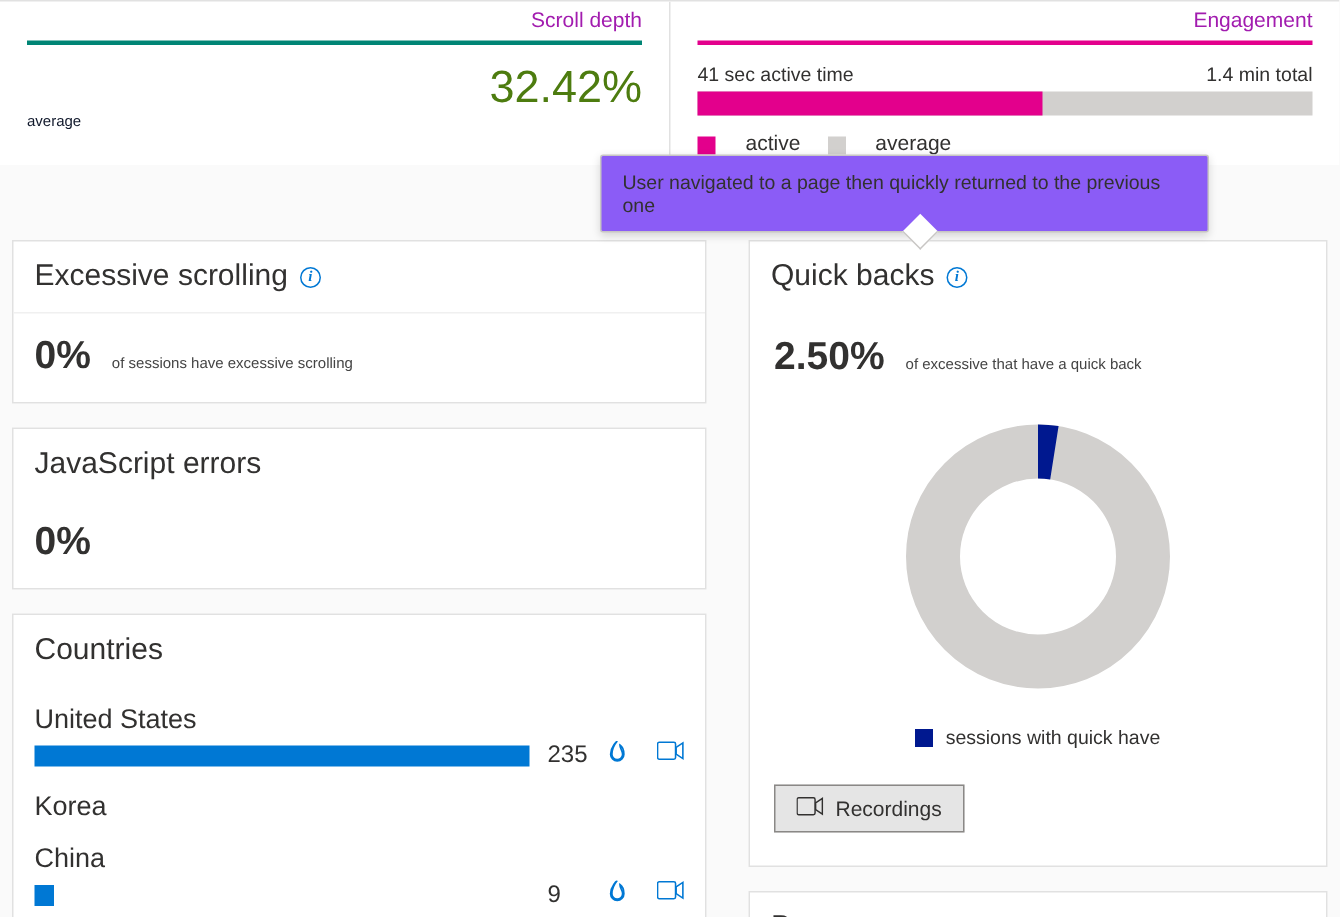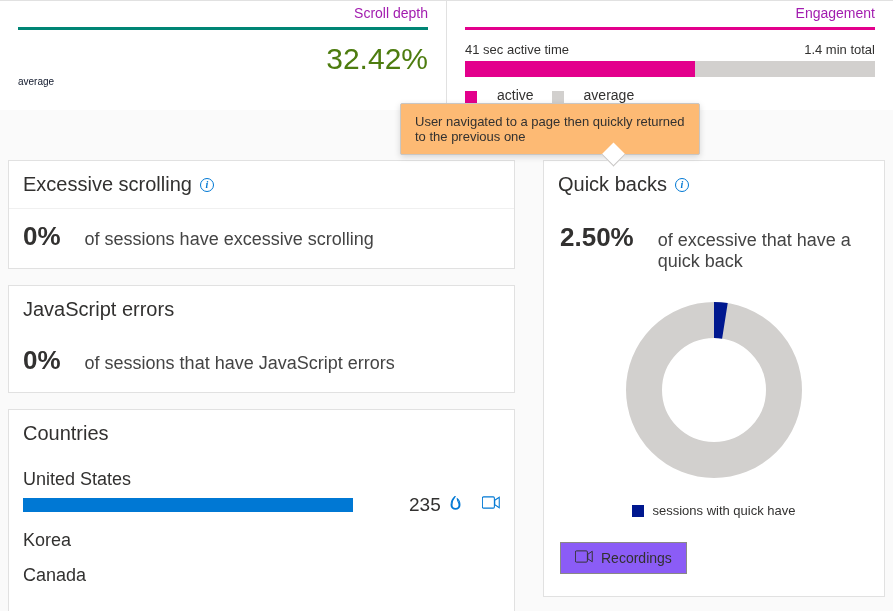--- a/index.html
+++ b/index.html
@@ -75,28 +75,28 @@
   .sw {
     width: 12px; height: 12px; display: inline-block;
   }
   .sw.active { background: #e3008c; }
   .sw.inactive { background: #d2d0ce; }
   .sw.navy { background: #00188f; }
 
   .tooltip {
     position: absolute;
     z-index: 10;
-    background: #fdba74;
+    background: #8b5cf6;
     border: 1px solid #c8c6c4;
     border-radius: 2px;
     box-shadow: 0 2px 6px rgba(0,0,0,0.15);
     padding: 10px 14px;
     font-size: 13px;
     color: #323130;
-    width: 300px;
+    width: 406px;
     left: 400px;
     top: 103px;
   }
   .tooltip::after {
     content: "";
     position: absolute;
     bottom: -9px;
     left: 204px;
     width: 16px;
     height: 16px;
@@ -157,23 +157,22 @@
     display: flex;
     align-items: baseline;
     gap: 14px;
   }
   .stat-num {
     font-size: 26px;
     font-weight: 600;
     color: #323130;
   }
   .stat-label {
-    font-size: 18px;
+    font-size: 10px;
     color: #444;
-    margin-left: 10px;
   }
 
   .country-row {
     margin-bottom: 14px;
   }
   .country-name {
     font-size: 18px;
     margin-bottom: 4px;
   }
   .country-bar-row {
@@ -184,23 +183,22 @@
   .country-bar-track {
     width: 330px;
     height: 14px;
     position: relative;
   }
   .country-bar {
     height: 14px;
     background: #0078d4;
   }
   .country-count {
-    font-size: 19px;
+    font-size: 16px;
     width: 28px;
-    margin-left: 44px;
   }
   .row-icons {
     display: flex;
     gap: 20px;
     margin-left: auto;
     color: #0078d4;
   }
   .flame-icon svg { width: 13px; height: 16px; }
   .cam-icon svg { width: 18px; height: 13px; }
 
@@ -219,21 +217,21 @@
     gap: 8px;
     font-size: 13px;
     margin-top: 10px;
     margin-bottom: 24px;
   }
   .btn-outline {
     display: inline-flex;
     align-items: center;
     gap: 8px;
     border: 1px solid #8a8886;
-    background: #8b5cf6;
+    background: #e5e5e5;
     padding: 7px 14px;
     font-size: 14px;
     cursor: pointer;
     color: #323130;
   }
 </style>
 </head>
 <body>
 
 <div class="top-row">
@@ -286,21 +284,20 @@
       </div>
     </div>
 
     <div class="card">
       <div class="card-header noborder">
         <span class="card-title">JavaScript errors</span>
       </div>
       <div class="card-body">
         <div class="stat-row">
           <span class="stat-num">0%</span>
-          <span class="stat-label">of sessions that have JavaScript errors</span>
         </div>
       </div>
     </div>
 
     <div class="card">
       <div class="card-header noborder">
         <span class="card-title">Countries</span>
       </div>
       <div class="card-body" id="countries-body">
       <div class="country-row">
@@ -318,20 +315,38 @@
                     <rect x="0.5" y="0.5" width="16" height="15" rx="1.5" fill="none" stroke="#0078d4" stroke-width="1.4"></rect>
                     <path d="M17 5 L23 1 L23 15 L17 11 Z" fill="none" stroke="#0078d4" stroke-width="1.4"></path>
                   </svg></span>
               </div>
             </div>
           </div>
           <div class="country-row">
             <div class="country-name">Korea</div>
           </div>
           <div class="country-row">
+            <div class="country-name">China</div>
+            <div class="country-bar-row">
+              <div class="country-bar-track">
+                <div class="country-bar" style="width:4%"></div>
+              </div>
+              <span class="country-count">9</span>
+              <div class="row-icons">
+                <span class="flame-icon"><svg viewBox="0 0 14 18">
+                    <path d="M7 0 C7 0 3 5 3 10 A4 4 0 0 0 11 10 C11 7 9 6 9 3 C9 3 12 5 12 10 A5 5 0 0 1 2 10 C2 4 7 0 7 0 Z" fill="none" stroke="#0078d4" stroke-width="1.2"></path>
+                  </svg></span>
+                <span class="cam-icon"><svg viewBox="0 0 24 16">
+                    <rect x="0.5" y="0.5" width="16" height="15" rx="1.5" fill="none" stroke="#0078d4" stroke-width="1.4"></rect>
+                    <path d="M17 5 L23 1 L23 15 L17 11 Z" fill="none" stroke="#0078d4" stroke-width="1.4"></path>
+                  </svg></span>
+              </div>
+            </div>
+          </div>
+          <div class="country-row">
             <div class="country-name">Canada</div>
           </div>
         </div>
     </div>
 
   </div>
 
   <div class="col">
 
     <div class="card">

